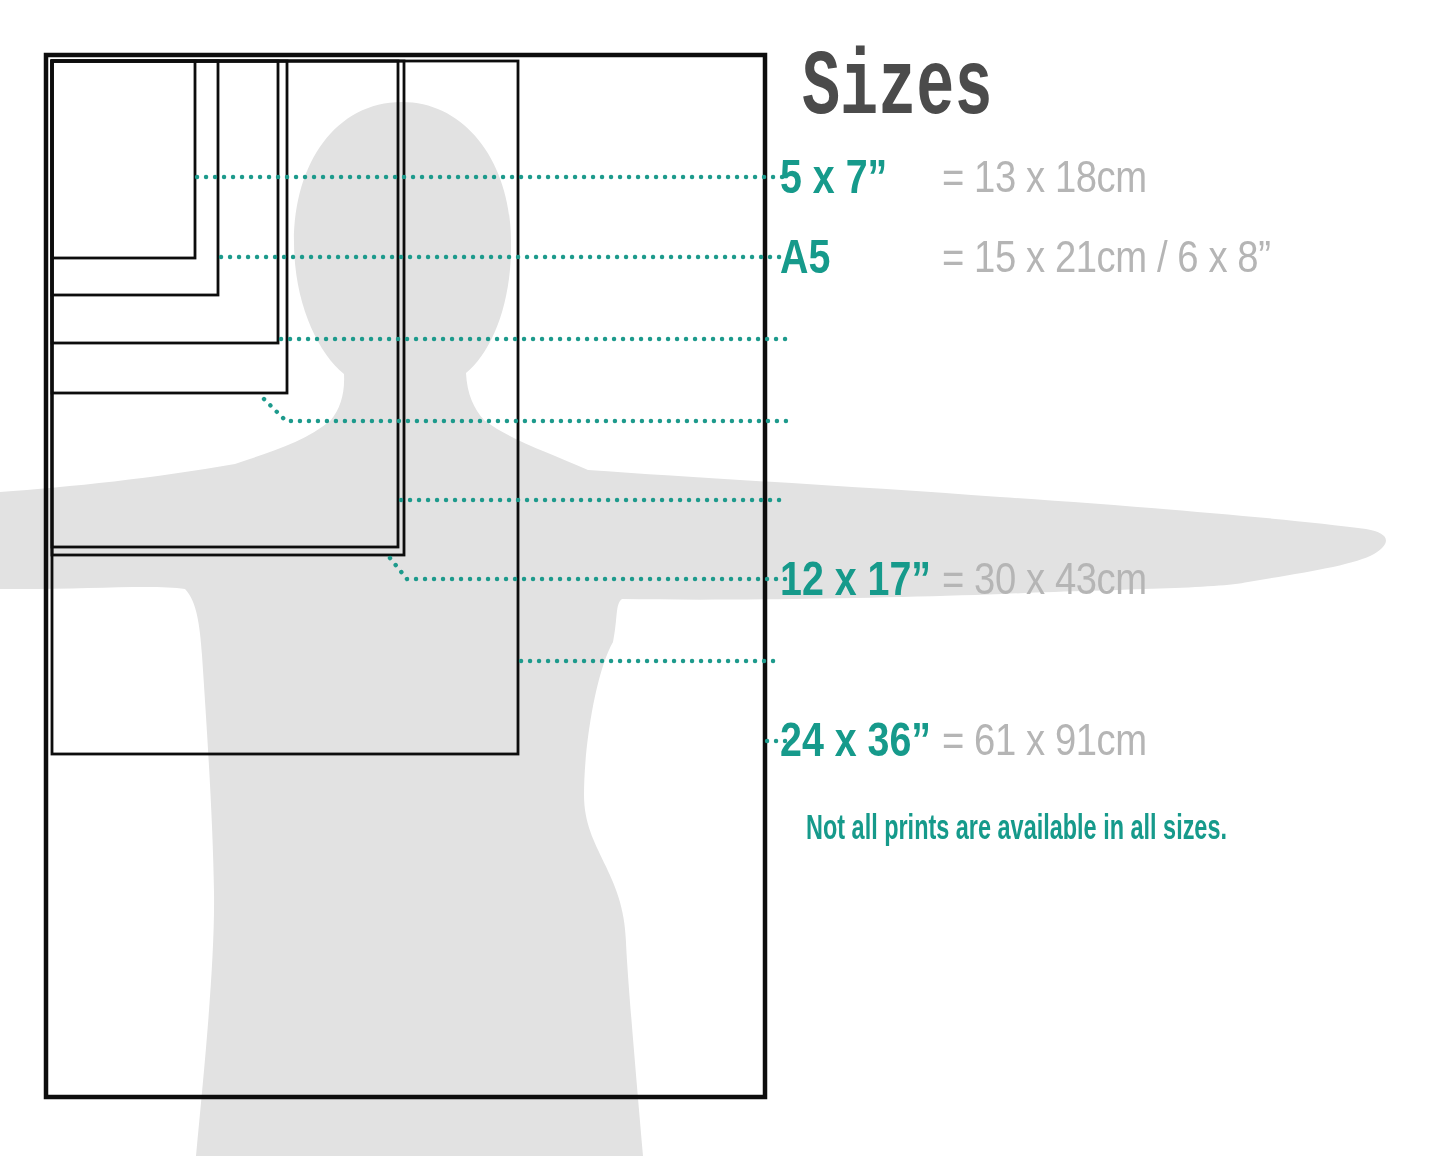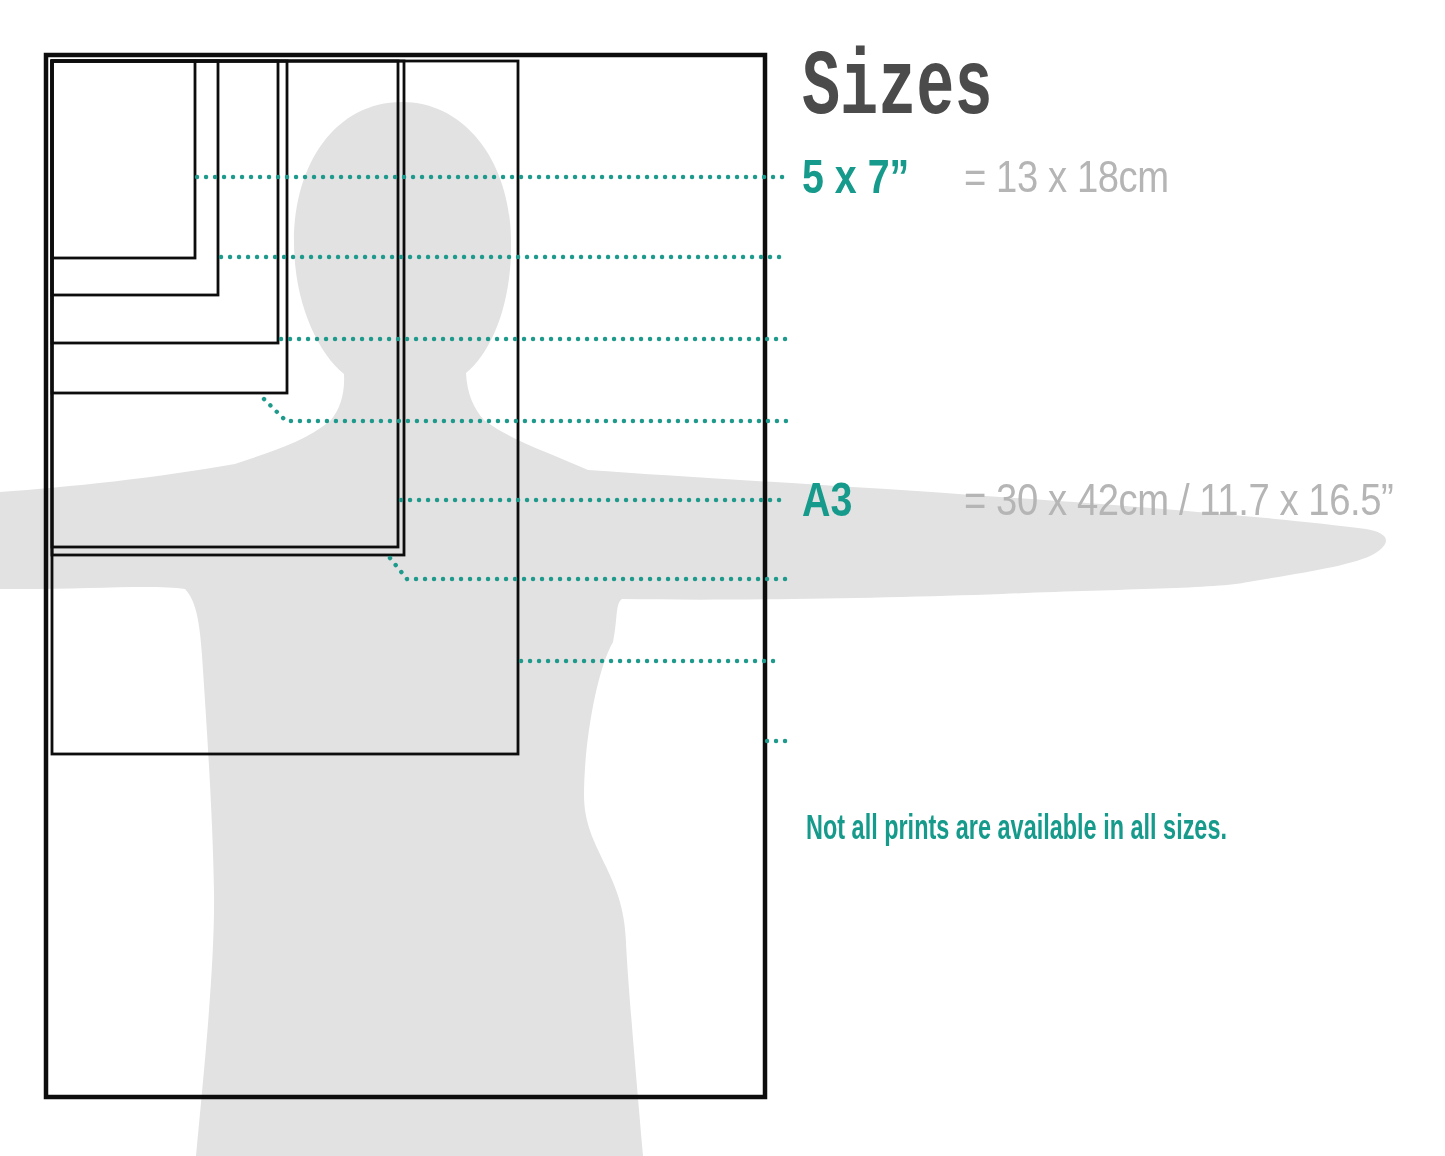--- a/index.html
+++ b/index.html
@@ -11,21 +11,21 @@
     font-family:"Liberation Sans", sans-serif;
   }
   .diagram-svg{position:absolute;left:0;top:0;}
   .page-title{
     position:absolute;left:802px;top:43px;
     font-family:"Liberation Mono", monospace;
     font-weight:700;font-size:92px;line-height:1;
     color:#4b4b4b;white-space:nowrap;
     transform:scaleX(.69);transform-origin:0 0;
   }
-  .size-row{position:absolute;left:802px;height:44px;width:640px;text-decoration:underline;}
+  .size-row{position:absolute;left:780px;height:44px;width:640px;text-decoration:underline;}
   .size-row .label{
     position:absolute;left:0;top:0;display:inline-block;
     font-weight:700;font-size:48px;line-height:44px;color:#169a8b;
     white-space:nowrap;transform:scaleX(.82);transform-origin:0 50%;
   }
   .size-row .value{
     position:absolute;left:162px;top:0;display:inline-block;
     font-weight:400;font-size:45px;line-height:44px;color:#b5b5b5;
     white-space:nowrap;transform:scaleX(.85);transform-origin:0 50%;
     letter-spacing:-0.5px;
@@ -93,20 +93,28 @@
       <path d="M767 741 H787"></path>
     </g>
   </svg>
 
   <div class="page-title">Sizes</div>
 
   <div class="size-row r0">
     <span class="label">5 x 7”</span>
     <span class="value">= 13 x 18cm</span>
   </div>
-  <div class="size-row r4">
-    <span class="label">A3</span>
-    <span class="value">= 30 x 42cm / 11.7 x 16.5”</span>
+  <div class="size-row r1">
+    <span class="label">A5</span>
+    <span class="value">= 15 x 21cm / 6 x 8”</span>
+  </div>
+  <div class="size-row r5">
+    <span class="label">12 x 17”</span>
+    <span class="value">= 30 x 43cm</span>
+  </div>
+  <div class="size-row r7">
+    <span class="label">24 x 36”</span>
+    <span class="value">= 61 x 91cm</span>
   </div>
 
   <div class="availability-note">Not all prints are available in all sizes.</div>
 
 </div>
 
 </body></html>

